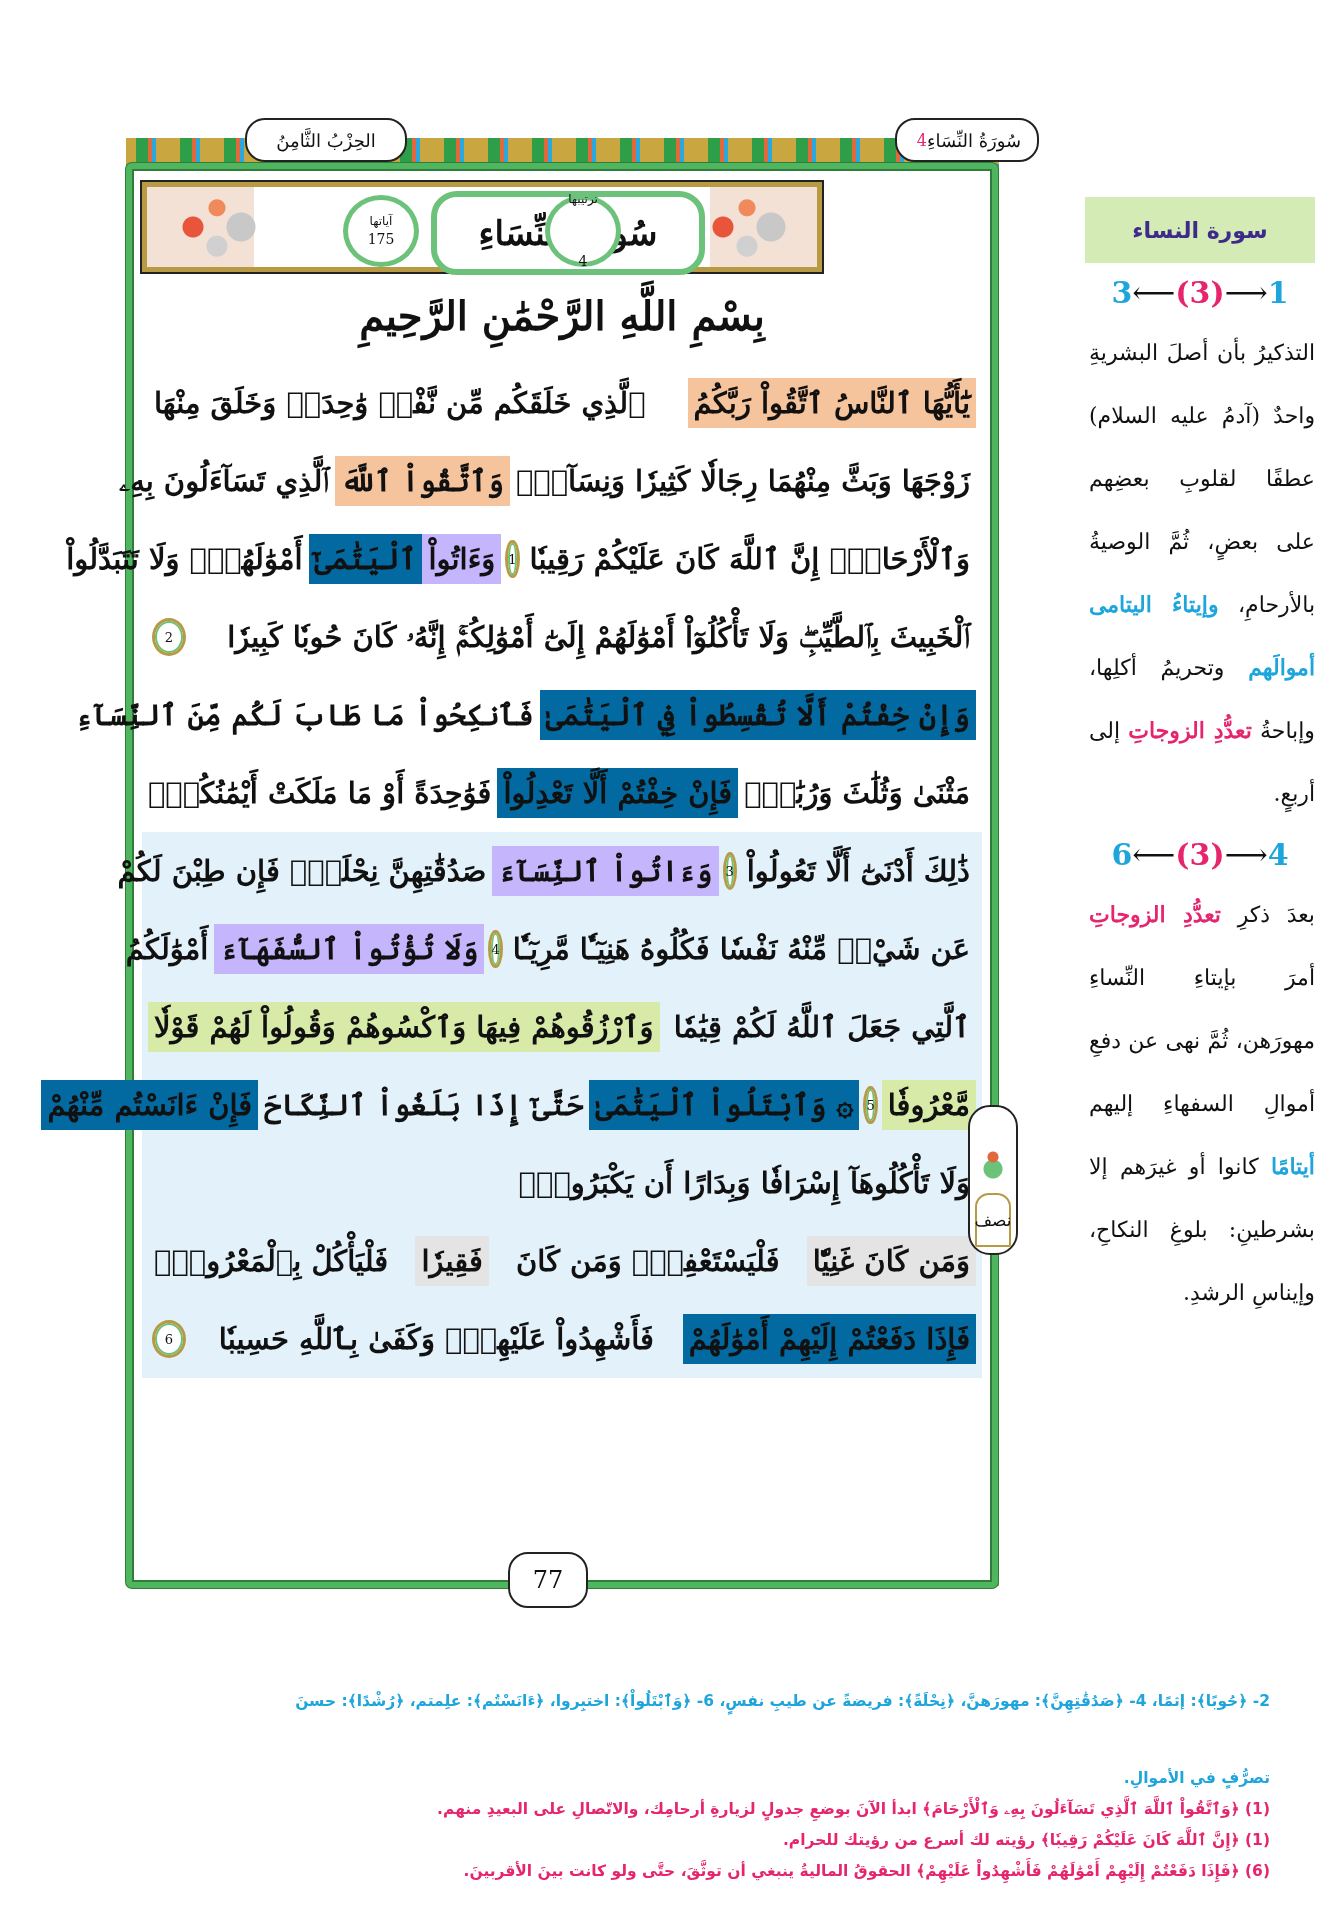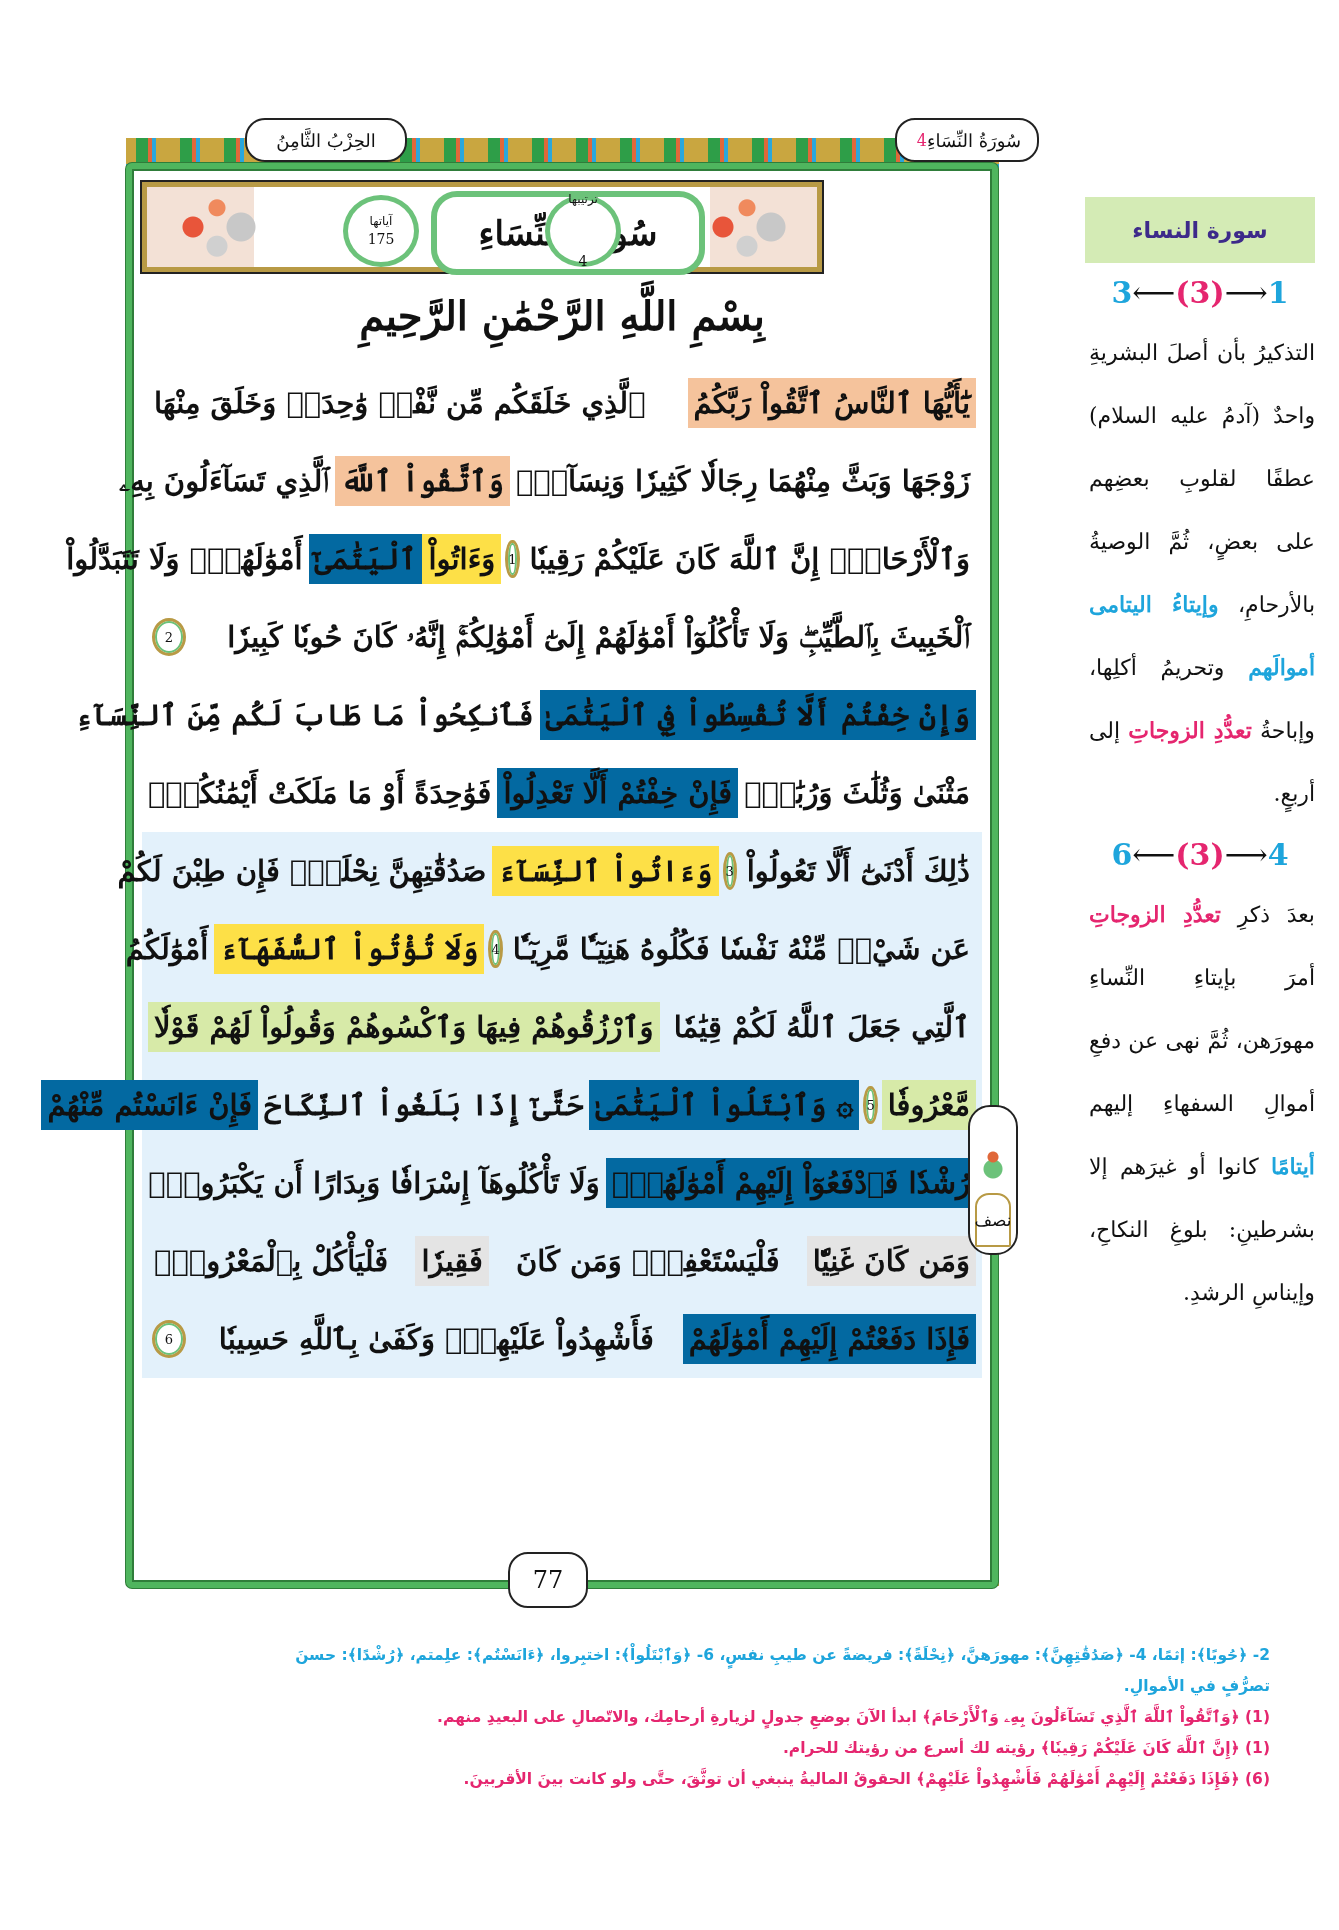--- a/index.html
+++ b/index.html
@@ -72,21 +72,21 @@
   .verses { position:absolute; left:142px; top:364px; width:840px; }
   .line {
     height:78px; display:flex; flex-direction:row-reverse; align-items:center; justify-content:space-between;
     direction:rtl; font-family:"DejaVu Serif", serif; font-size:29px; font-weight:bold; white-space:nowrap;
     padding:0 6px; box-sizing:border-box;
   }
   .line.blue { background:#e3f1fb; }
   .seg { display:inline-block; padding:8px 6px; }
   .hl-orange { background:#f5c39c; }
   .hl-yellow { background:#0369a1; }
-  .hl-pink { background:#fde047; }
+  .hl-pink { background:#c4b5fd; }
   .hl-green { background:#d7eaa8; }
   .hl-gray { background:#e4e4e4; }
   .ayah-mark {
     display:inline-flex; width:28px; height:32px; border:3px solid #b89a45; border-radius:50%;
     background:#fff; box-shadow: inset 0 0 0 2px #6cc27a; align-items:center; justify-content:center;
     font-size:13px; font-weight:normal; margin:0 4px;
   }
   .hizb-mark {
     position:absolute; left:968px; top:1105px; width:46px; height:146px; background:#fff;
     border:2px solid #222; border-radius:22px; display:flex; flex-direction:column; align-items:center; justify-content:flex-end;
@@ -106,21 +106,21 @@
     height:58px; display:flex; align-items:center; justify-content:center; direction:ltr;
     font-family:"DejaVu Serif", serif; font-size:30px; font-weight:bold;
   }
   .range .end { color:#1ea5dc; } .range .mid { color:#e5266f; } .range .arrow { color:#111; font-weight:normal; }
   .side-text { font-family:"DejaVu Serif", serif; font-size:22px; line-height:63px; text-align:justify; text-align-last:right; padding-left:4px; }
   .side-text .cyan { color:#1ea5dc; font-weight:bold; }
   .side-text .pink { color:#e5266f; font-weight:bold; }
   
   .notes { position:absolute; left:70px; top:1640px; width:1200px; direction:rtl; font-family:"DejaVu Sans", sans-serif; font-weight:bold; }
   .note { font-size:15.5px; line-height:31px; }
-  .note.cyan { color:#1ea5dc; }
+  .note.cyan { color:#1ea5dc;margin-top:46px; }
   .note.pink { color:#e5266f; }
 </style>
 </head>
 <body>
 
 <div class="orn-frame"></div>
 
 <div class="top-label" style="left:245px; width:130px;">
   <span>الحِزْبُ الثَّامِنُ</span>
 </div>
@@ -194,21 +194,20 @@
       <span class="seg hl-green">وَٱرْزُقُوهُمْ فِيهَا وَٱكْسُوهُمْ وَقُولُواْ لَهُمْ قَوْلٗا</span>
     </div>
     <div class="line blue" style="flex-direction: row;">
       <span class="seg hl-green">مَّعْرُوفٗا</span>
       <span class="ayah-mark">5</span>
       <span class="seg hl-yellow">۞ وَٱبْتَلُواْ ٱلْيَتَٰمَىٰ</span>
       <span class="seg">حَتَّىٰٓ إِذَا بَلَغُواْ ٱلنِّكَاحَ</span>
       <span class="seg hl-yellow">فَإِنْ ءَانَسْتُم مِّنْهُمْ</span>
     </div>
     <div class="line blue" style="flex-direction: row;">
-      <span class="seg hl-yellow">رُشْدٗا فَٱدْفَعُوٓاْ إِلَيْهِمْ أَمْوَٰلَهُمْۖ</span>
       <span class="seg">وَلَا تَأْكُلُوهَآ إِسْرَافٗا وَبِدَارًا أَن يَكْبَرُواْۚ</span>
     </div>
     <div class="line blue" style="flex-direction: row;">
       <span class="seg hl-gray">وَمَن كَانَ غَنِيّٗا</span>
       <span class="seg">فَلْيَسْتَعْفِفْۖ وَمَن كَانَ</span>
       <span class="seg hl-gray">فَقِيرٗا</span>
       <span class="seg">فَلْيَأْكُلْ بِٱلْمَعْرُوفِۚ</span>
     </div>
     <div class="line blue" style="flex-direction: row;">
       <span class="seg hl-yellow">فَإِذَا دَفَعْتُمْ إِلَيْهِمْ أَمْوَٰلَهُمْ</span>

